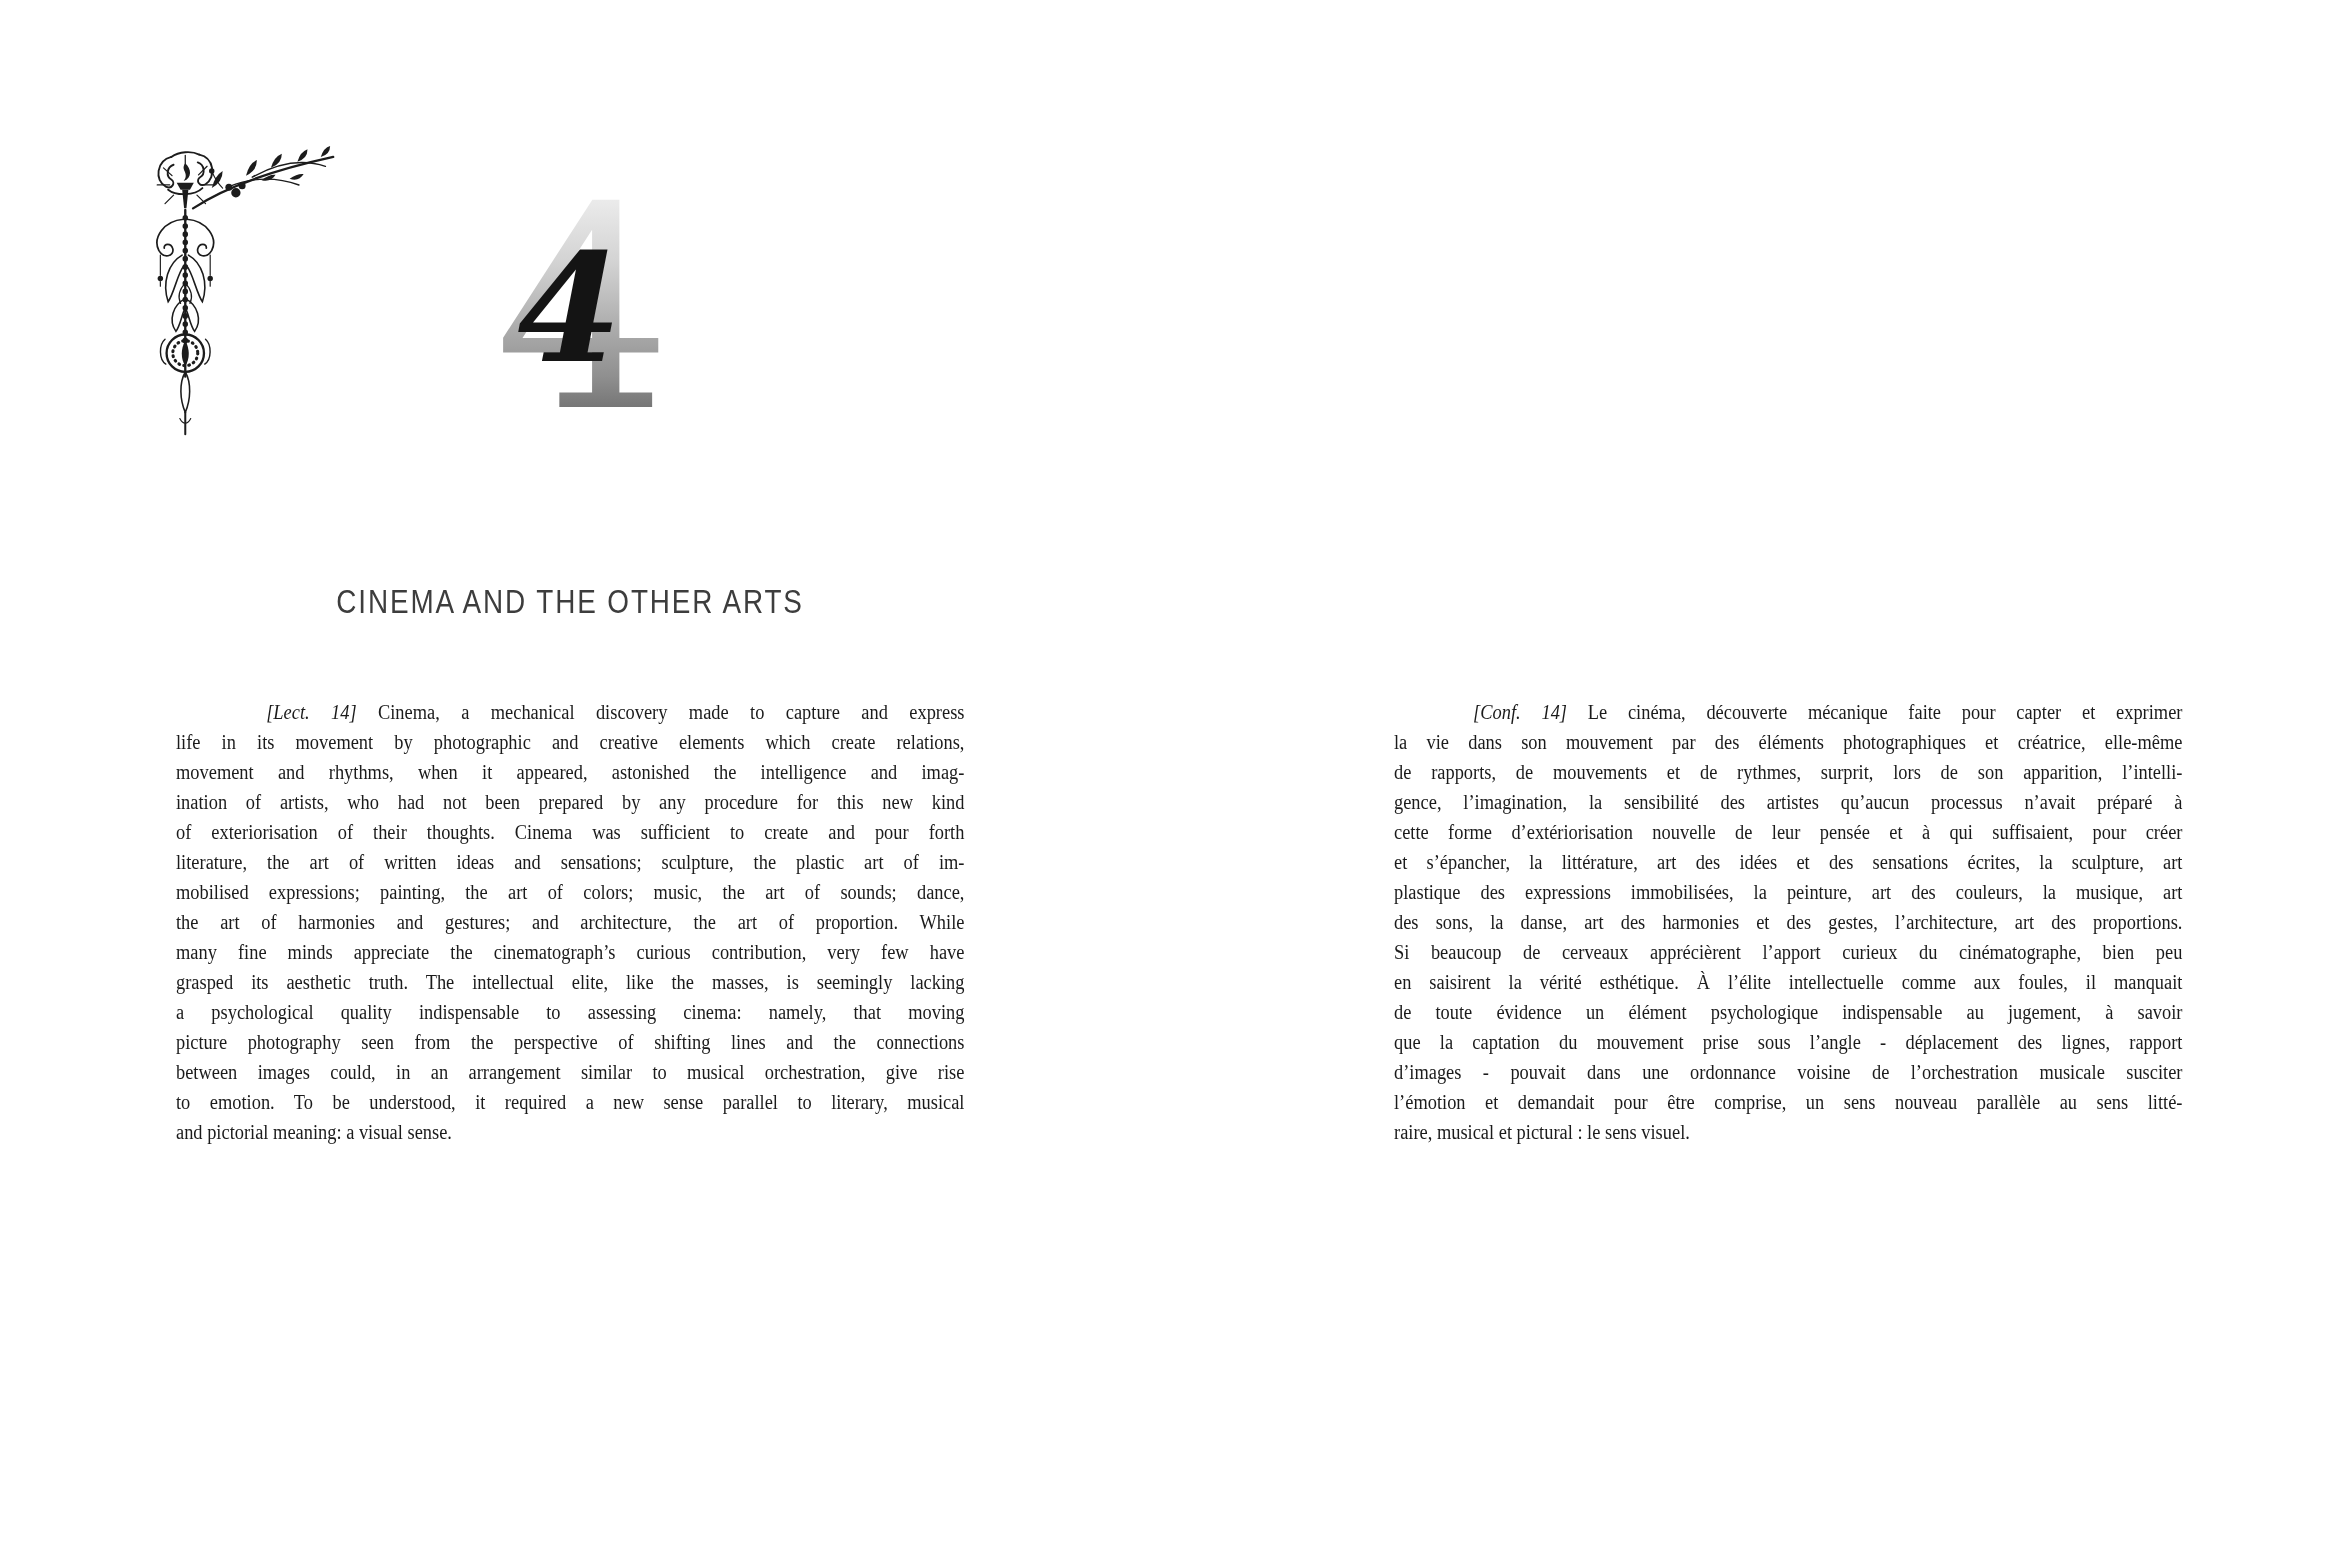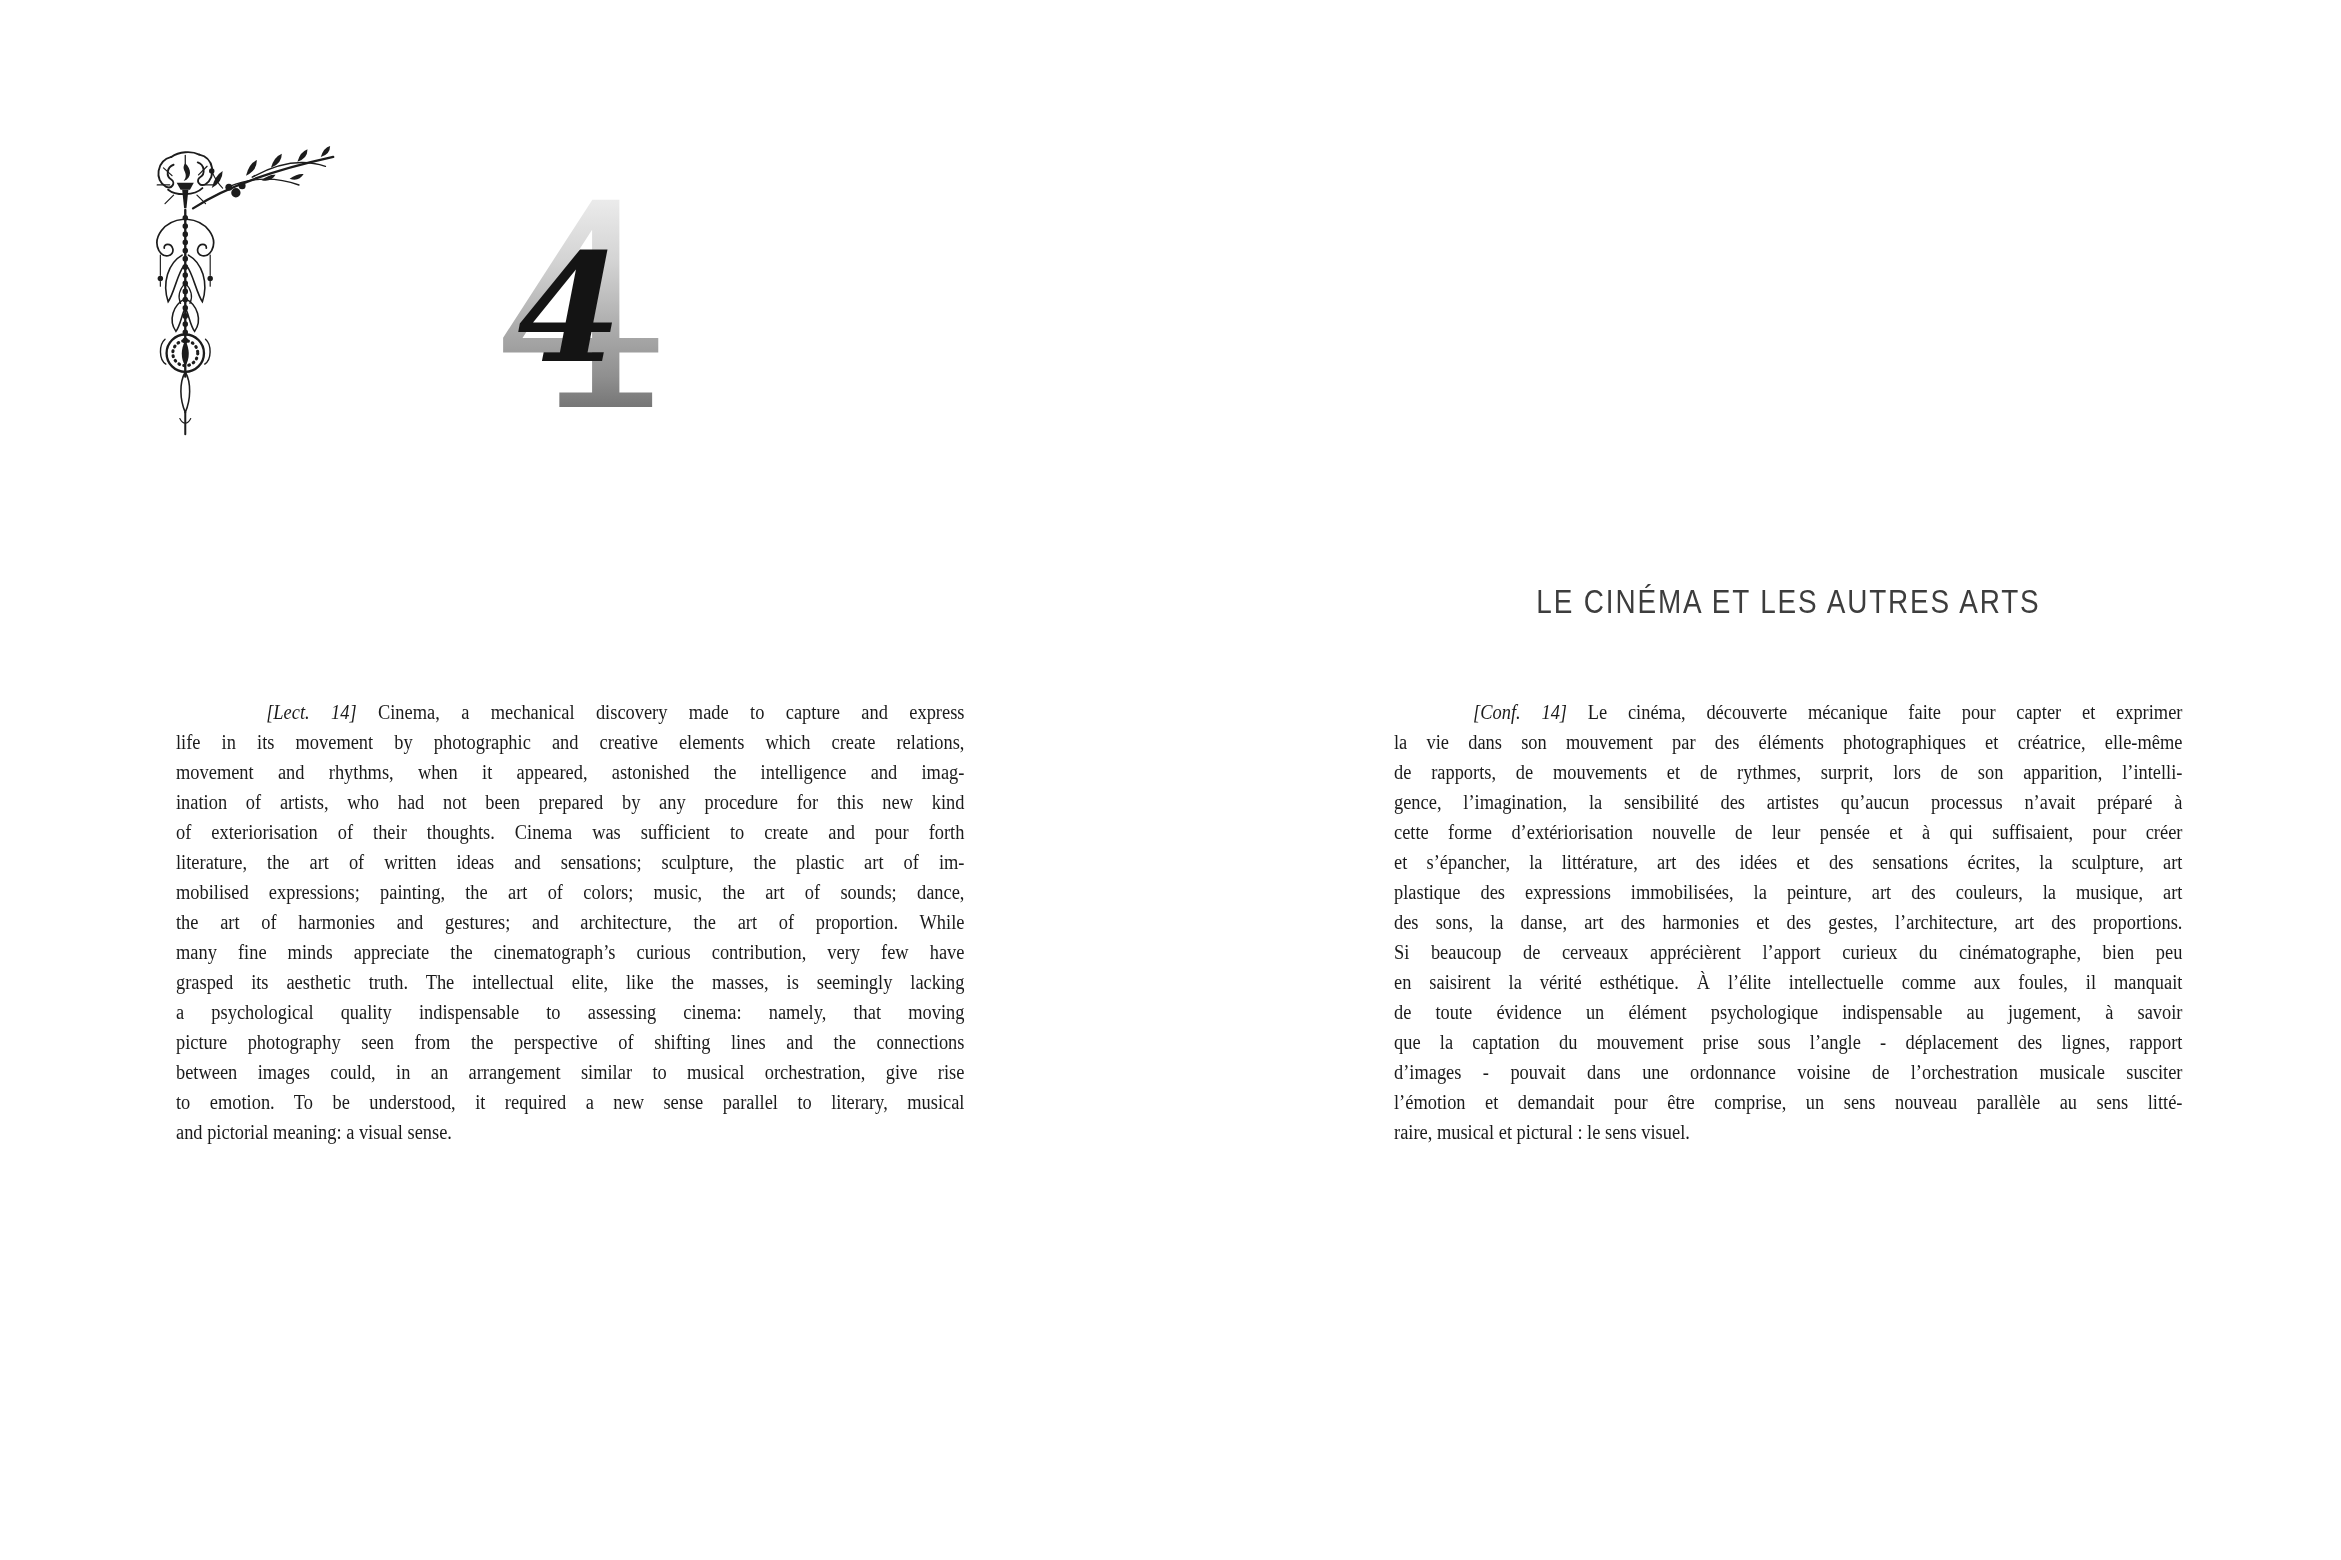--- a/index.html
+++ b/index.html
@@ -119,22 +119,22 @@
         <stop offset="0" stop-color="#ffffff"></stop>
         <stop offset="0.35" stop-color="#d3d3d3"></stop>
         <stop offset="0.7" stop-color="#909090"></stop>
         <stop offset="1" stop-color="#404040"></stop>
       </linearGradient>
     </defs>
     <text class="num-shadow" x="158" y="287" text-anchor="middle" fill="url(#g4)">4</text>
     <text class="num-main" x="140" y="228" text-anchor="middle" fill="#141414">4</text>
   </svg>
 
-  <div class="heading right">
-    <span class="cond">LE CINÉMA ET LES AUTRES ARTS</span>
+  <div class="heading left">
+    <span class="cond">CINEMA AND THE OTHER ARTS</span>
   </div>
 
   <div class="col en">
       <div class="bline firstline"><i>[Lect. 14]</i> Cinema, a mechanical discovery made to capture and express</div>
       <div class="bline">life in its movement by photographic and creative elements which create relations,</div>
       <div class="bline">movement and rhythms, when it appeared, astonished the intelligence and imag-</div>
       <div class="bline">ination of artists, who had not been prepared by any procedure for this new kind</div>
       <div class="bline">of exteriorisation of their thoughts. Cinema was sufficient to create and pour forth</div>
       <div class="bline">literature, the art of written ideas and sensations; sculpture, the plastic art of im-</div>
       <div class="bline">mobilised expressions; painting, the art of colors; music, the art of sounds; dance,</div>

